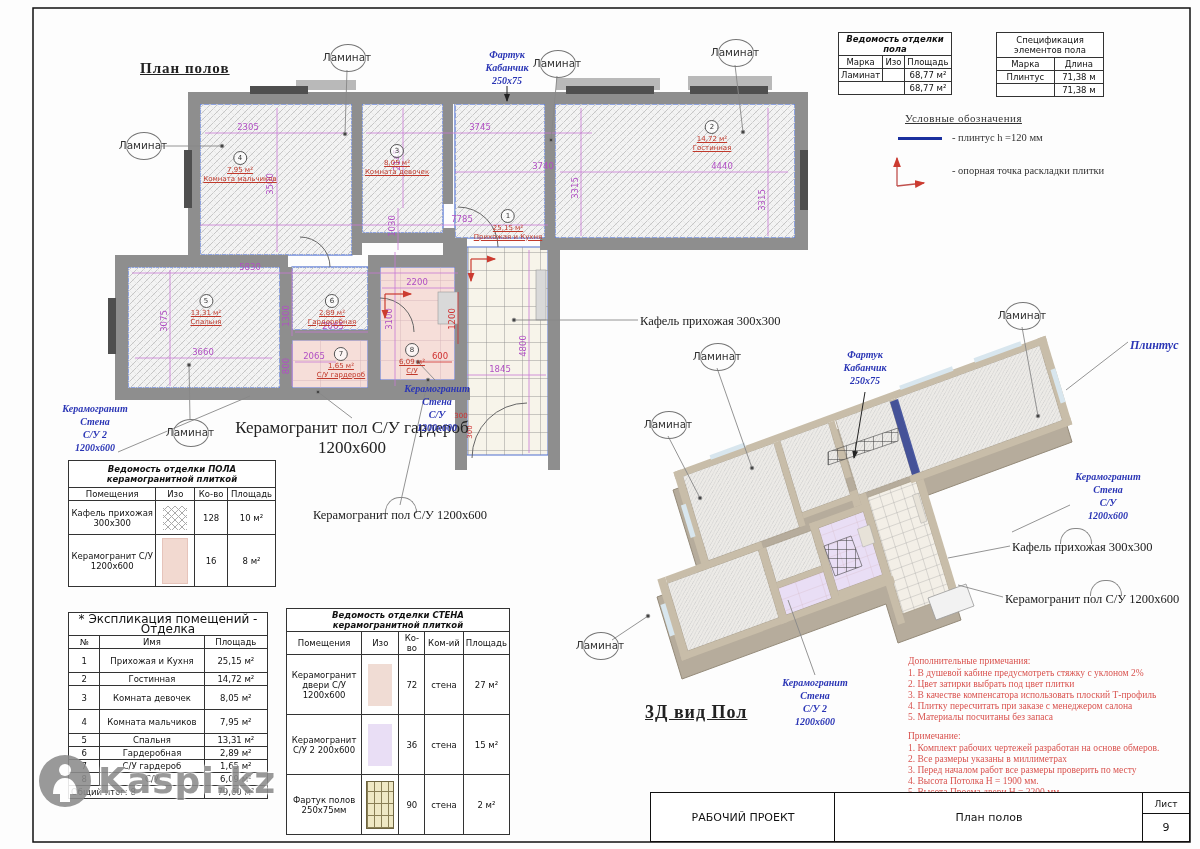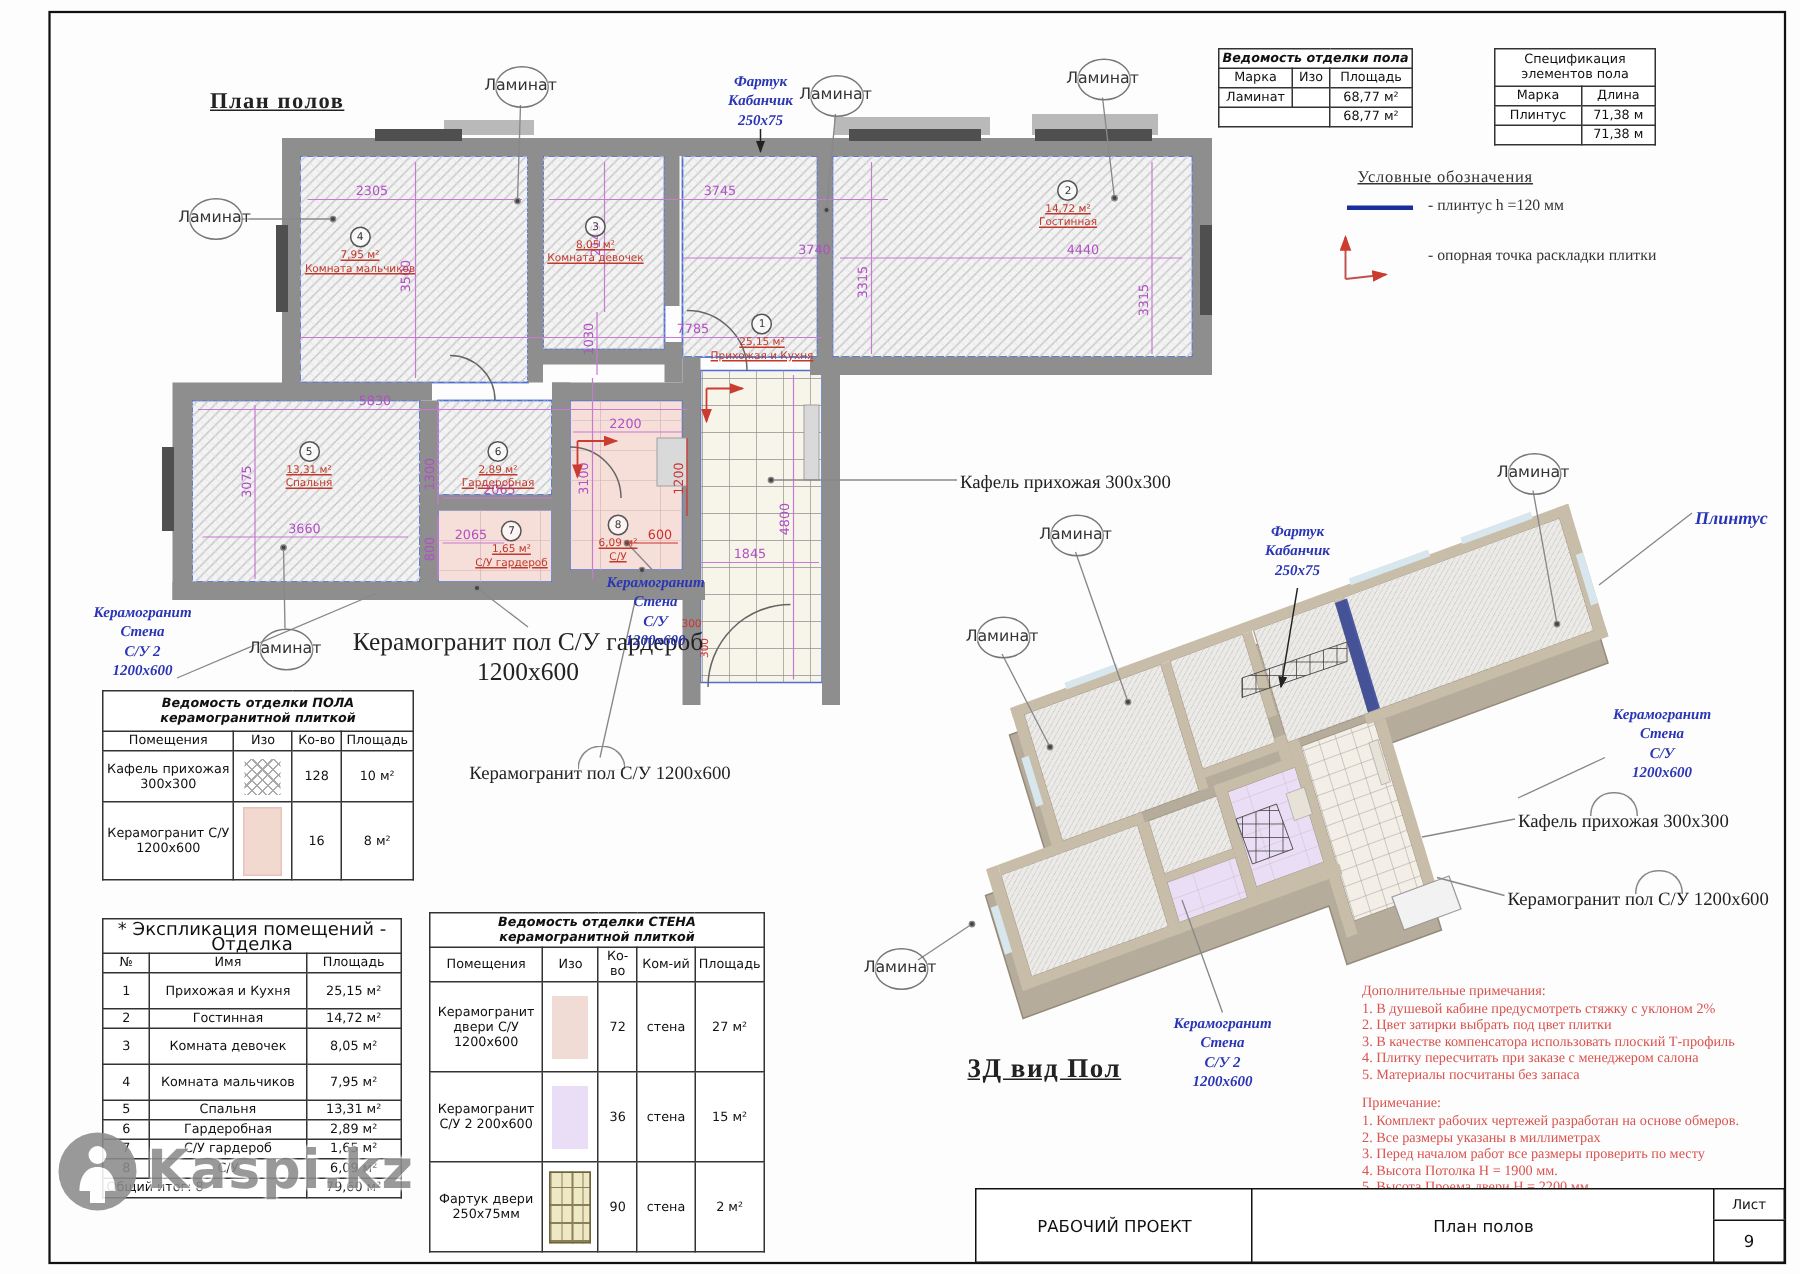--- a/index.html
+++ b/index.html
@@ -361,21 +361,21 @@
       <div>С/У</div>
       <div>1200х600</div>
 </div>
 <div class="lbl ctr blue" style="left:815px;top:676px;font-size:10px">
   <div>Керамогранит</div>
       <div>Стена</div>
       <div>С/У 2</div>
       <div>1200х600</div>
 </div>
 
-<table class="tbl" style="left:812px;top:32px;width:130px">
+<table class="tbl" style="left:838px;top:32px;width:114px">
   <tbody>
         <tr>
           <td colspan="3" class="ttl">Ведомость отделки пола</td>
         </tr>
   <tr>
     <th>Марка</th>
     <th style="width:20px">Изо</th>
     <th style="width:50px">Площадь</th>
   </tr>
   <tr>
@@ -525,21 +525,21 @@
   <tr style="height:60px">
     <td>Керамогранит С/У 2 200х600</td>
     <td>
             <div class="sw sw-lav"></div>
           </td>
     <td>36</td>
     <td>стена</td>
     <td>15 м²</td>
   </tr>
   <tr style="height:60px">
-    <td>Фартук двери 250х75мм</td>
+    <td>Фартук полов 250х75мм</td>
     <td>
             <div class="sw sw-brick"></div>
           </td>
     <td>90</td>
     <td>стена</td>
     <td>2 м²</td>
   </tr>
 </tbody>
     </table>
 

